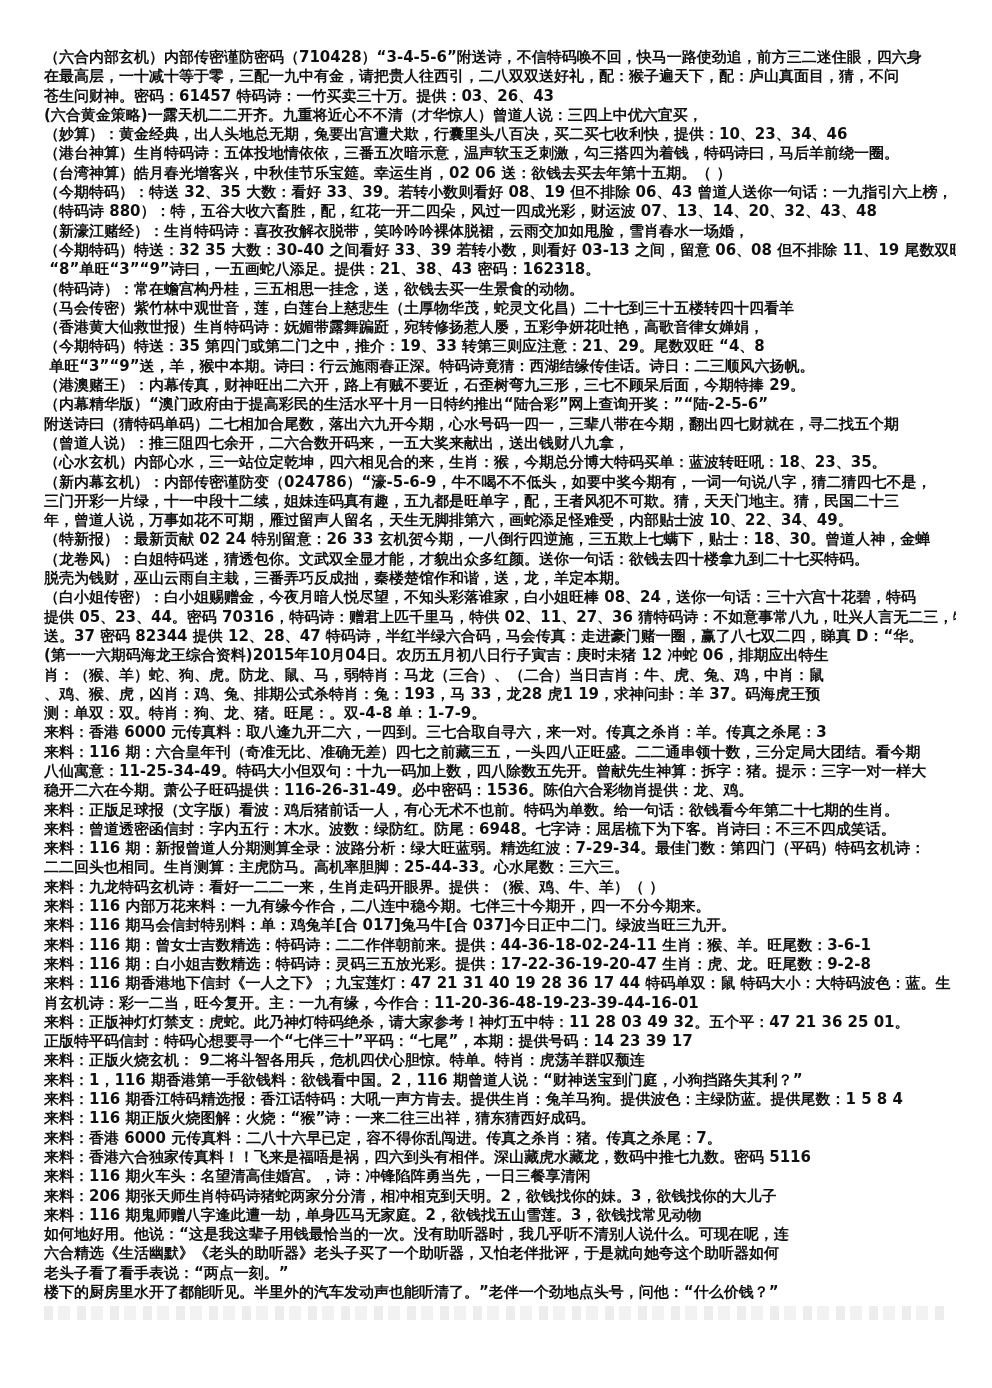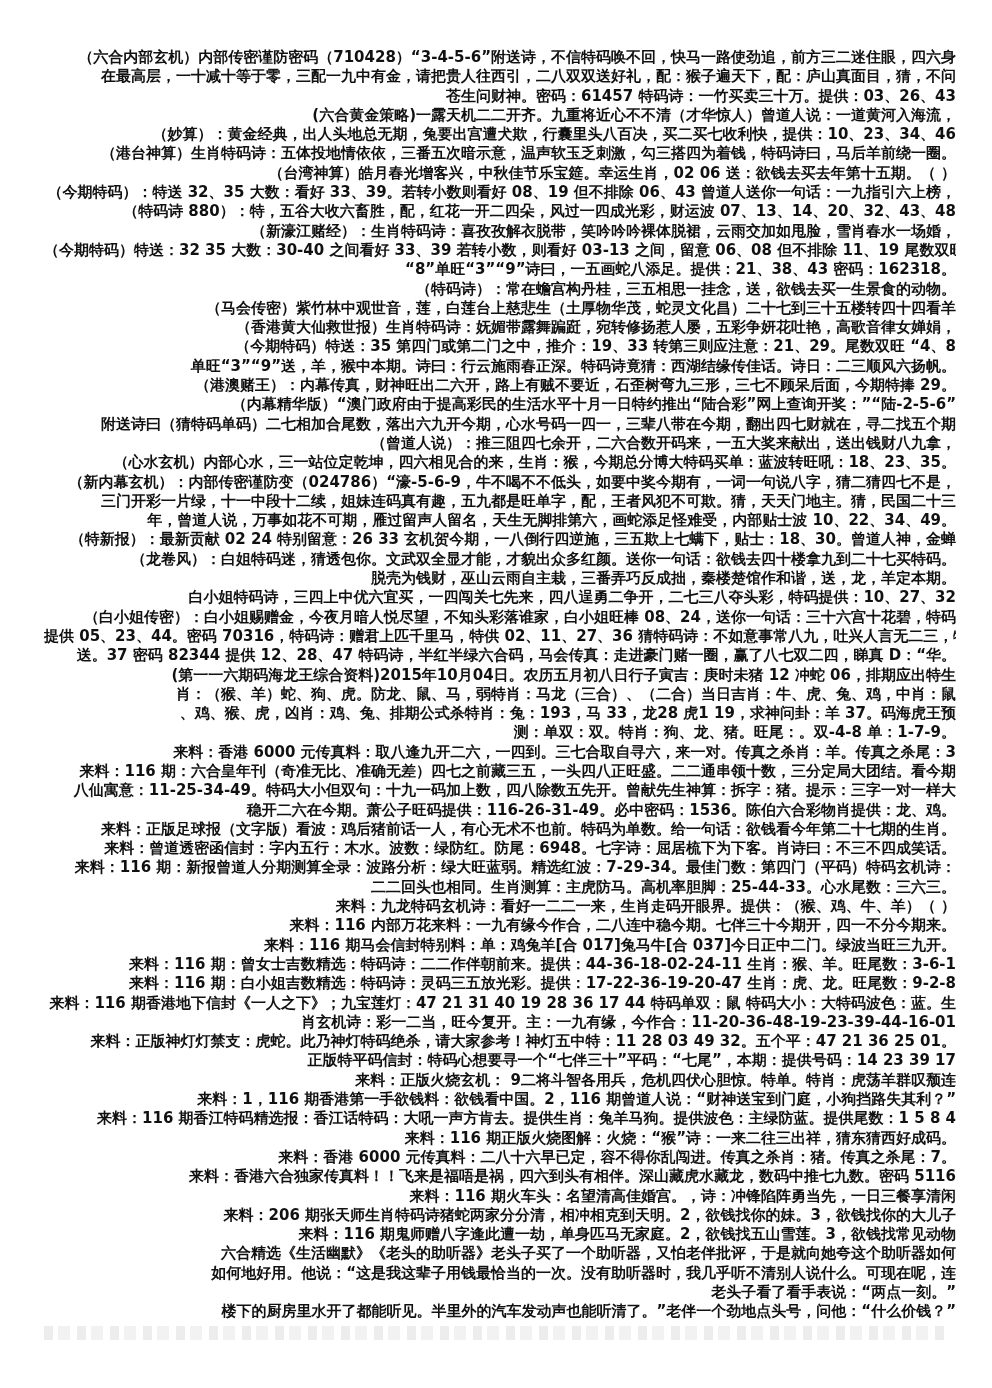--- a/index.html
+++ b/index.html
@@ -11,21 +11,20 @@
     width: 992px;
     height: 1388px;
     overflow: hidden;
   }
   .page {
     box-sizing: border-box;
     width: 992px;
     height: 1388px;
     padding: 48px 36px 0 44px;
     background: #ffffff;
-    text-align: right;
   }
   .doc {
     font-family: "DejaVu Sans", "Liberation Sans", sans-serif;
     font-weight: 700;
     font-size: 15px;
     line-height: 19.3px;
     color: #111111;
     letter-spacing: 0px;
   }
   .line {
@@ -50,21 +49,21 @@
 </style>
 </head>
 <body>
 
 <div class="page">
   <div class="doc">
 
   <div class="line">（六合内部玄机）内部传密谨防密码（710428）“3-4-5-6”附送诗，不信特码唤不回，快马一路使劲追，前方三二迷住眼，四六身</div>
       <div class="line">在最高层，一十减十等于零，三配一九中有金，请把贵人往西引，二八双双送好礼，配：猴子遍天下，配：庐山真面目，猜，不问</div>
       <div class="line">苍生问财神。密码：61457 特码诗：一竹买卖三十万。提供：03、26、43</div>
-      <div class="line">(六合黄金策略)一露天机二二开齐。九重将近心不不清（才华惊人）曾道人说：一道黄河入海流，</div>
+      <div class="line">(六合黄金策略)一露天机二二开齐。九重将近心不不清（才华惊人）曾道人说：三四上中优六宜买，</div>
       <div class="line">（妙算）：黄金经典，出人头地总无期，兔要出宫遭犬欺，行囊里头八百决，买二买七收利快，提供：10、23、34、46</div>
       <div class="line">（港台神算）生肖特码诗：五体投地情依依，三番五次暗示意，温声软玉乏刺激，勾三搭四为着钱，特码诗曰，马后羊前绕一圈。</div>
       <div class="line">（台湾神算）皓月春光增客兴，中秋佳节乐宝筵。幸运生肖，02 06 送：欲钱去买去年第十五期。（ ）</div>
       <div class="line">（今期特码）：特送 32、35 大数：看好 33、39。若转小数则看好 08、19 但不排除 06、43 曾道人送你一句话：一九指引六上榜，</div>
       <div class="line">（特码诗 880）：特，五谷大收六畜胜，配，红花一开二四朵，风过一四成光彩，财运波 07、13、14、20、32、43、48</div>
       <div class="line">（新濠江赌经）：生肖特码诗：喜孜孜解衣脱带，笑吟吟吟裸体脱裙，云雨交加如甩脸，雪肖春水一场婚，</div>
       <div class="line">（今期特码）特送：32 35 大数：30-40 之间看好 33、39 若转小数，则看好 03-13 之间，留意 06、08 但不排除 11、19 尾数双旺“4</div>
       <div class="line"> “8”单旺“3”“9”诗曰，一五画蛇八添足。提供：21、38、43 密码：162318。</div>
       <div class="line">（特码诗）：常在蟾宫构丹桂，三五相思一挂念，送，欲钱去买一生景食的动物。</div>
       <div class="line">（马会传密）紫竹林中观世音，莲，白莲台上慈悲生（土厚物华茂，蛇灵文化昌）二十七到三十五楼转四十四看羊</div>
@@ -75,21 +74,20 @@
       <div class="line">（内幕精华版）“澳门政府由于提高彩民的生活水平十月一日特约推出“陆合彩”网上查询开奖：”“陆-2-5-6”</div>
       <div class="line">附送诗曰（猜特码单码）二七相加合尾数，落出六九开今期，心水号码一四一，三辈八带在今期，翻出四七财就在，寻二找五个期</div>
       <div class="line">（曾道人说）：推三阻四七余开，二六合数开码来，一五大奖来献出，送出钱财八九拿，</div>
       <div class="line">（心水玄机）内部心水，三一站位定乾坤，四六相见合的来，生肖：猴，今期总分博大特码买单：蓝波转旺吼：18、23、35。</div>
       <div class="line">（新内幕玄机）：内部传密谨防变（024786）“濠-5-6-9，牛不喝不不低头，如要中奖今期有，一词一句说八字，猜二猜四七不是，</div>
       <div class="line">三门开彩一片绿，十一中段十二续，姐妹连码真有趣，五九都是旺单字，配，王者风犯不可欺。猜，天天门地主。猜，民国二十三</div>
       <div class="line">年，曾道人说，万事如花不可期，雁过留声人留名，天生无脚排第六，画蛇添足怪难受，内部贴士波 10、22、34、49。</div>
       <div class="line">（特新报）：最新贡献 02 24 特别留意：26 33 玄机贺今期，一八倒行四逆施，三五欺上七螨下，贴士：18、30。曾道人神，金蝉</div>
       <div class="line">（龙卷风）：白姐特码迷，猜透包你。文武双全显才能，才貌出众多红颜。送你一句话：欲钱去四十楼拿九到二十七买特码。</div>
       <div class="line">脱壳为钱财，巫山云雨自主栽，三番弄巧反成拙，秦楼楚馆作和谐，送，龙，羊定本期。</div>
-      <div class="line">白小姐特码诗，三四上中优六宜买，一四闯关七先来，四八逞勇二争开，二七三八夺头彩，特码提供：10、27、32</div>
       <div class="line">（白小姐传密）：白小姐赐赠金，今夜月暗人悦尽望，不知头彩落谁家，白小姐旺棒 08、24，送你一句话：三十六宫十花碧，特码</div>
       <div class="line">提供 05、23、44。密码 70316，特码诗：赠君上匹千里马，特供 02、11、27、36 猜特码诗：不如意事常八九，吐兴人言无二三，特</div>
       <div class="line">送。37 密码 82344 提供 12、28、47 特码诗，半红半绿六合码，马会传真：走进豪门赌一圈，赢了八七双二四，睇真 D：“华。</div>
       <div class="line">(第一一六期码海龙王综合资料)2015年10月04日。农历五月初八日行子寅吉：庚时未猪 12 冲蛇 06，排期应出特生</div>
       <div class="line">肖：（猴、羊）蛇、狗、虎。防龙、鼠、马，弱特肖：马龙（三合）、（二合）当日吉肖：牛、虎、兔、鸡，中肖：鼠</div>
       <div class="line">、鸡、猴、虎，凶肖：鸡、兔、排期公式杀特肖：兔：193，马 33，龙28 虎1 19，求神问卦：羊 37。码海虎王预</div>
       <div class="line">测：单双：双。特肖：狗、龙、猪。旺尾：。双-4-8 单：1-7-9。</div>
       <div class="line">来料：香港 6000 元传真料：取八逢九开二六，一四到。三七合取自寻六，来一对。传真之杀肖：羊。传真之杀尾：3</div>
       <div class="line">来料：116 期：六合皇年刊（奇准无比、准确无差）四七之前藏三五，一头四八正旺盛。二二通串领十数，三分定局大团结。看今期</div>
       <div class="line">八仙寓意：11-25-34-49。特码大小但双句：十九一码加上数，四八除数五先开。曾献先生神算：拆字：猪。提示：三字一对一样大</div>
@@ -109,19 +107,19 @@
       <div class="line">正版特平码信封：特码心想要寻一个“七伴三十”平码：“七尾”，本期：提供号码：14 23 39 17</div>
       <div class="line">来料：正版火烧玄机： 9二将斗智各用兵，危机四伏心胆惊。特单。特肖：虎荡羊群叹颓连</div>
       <div class="line">来料：1，116 期香港第一手欲钱料：欲钱看中国。2，116 期曾道人说：“财神送宝到门庭，小狗挡路失其利？”</div>
       <div class="line">来料：116 期香江特码精选报：香江话特码：大吼一声方肯去。提供生肖：兔羊马狗。提供波色：主绿防蓝。提供尾数：1 5 8 4</div>
       <div class="line">来料：116 期正版火烧图解：火烧：“猴”诗：一来二往三出祥，猜东猜西好成码。</div>
       <div class="line">来料：香港 6000 元传真料：二八十六早已定，容不得你乱闯进。传真之杀肖：猪。传真之杀尾：7。</div>
       <div class="line">来料：香港六合独家传真料！！飞来是福唔是祸，四六到头有相伴。深山藏虎水藏龙，数码中推七九数。密码 5116</div>
       <div class="line">来料：116 期火车头：名望清高佳婚宫。，诗：冲锋陷阵勇当先，一日三餐享清闲</div>
       <div class="line">来料：206 期张天师生肖特码诗猪蛇两家分分清，相冲相克到天明。2，欲钱找你的妹。3，欲钱找你的大儿子</div>
       <div class="line">来料：116 期鬼师赠八字逢此遭一劫，单身匹马无家庭。2，欲钱找五山雪莲。3，欲钱找常见动物</div>
+      <div class="line">如何地好用。他说：“这是我这辈子用钱最恰当的一次。没有助听器时，我几乎听不清别人说什么。可现在呢，连</div>
       <div class="line">六合精选《生活幽默》《老头的助听器》老头子买了一个助听器，又怕老伴批评，于是就向她夸这个助听器如何</div>
-      <div class="line">如何地好用。他说：“这是我这辈子用钱最恰当的一次。没有助听器时，我几乎听不清别人说什么。可现在呢，连</div>
       <div class="line">老头子看了看手表说：“两点一刻。”</div>
       <div class="line">楼下的厨房里水开了都能听见。半里外的汽车发动声也能听清了。”老伴一个劲地点头号，问他：“什么价钱？”</div>
     </div>
   <div class="ghost"></div>
 </div>
 
 </body></html>

